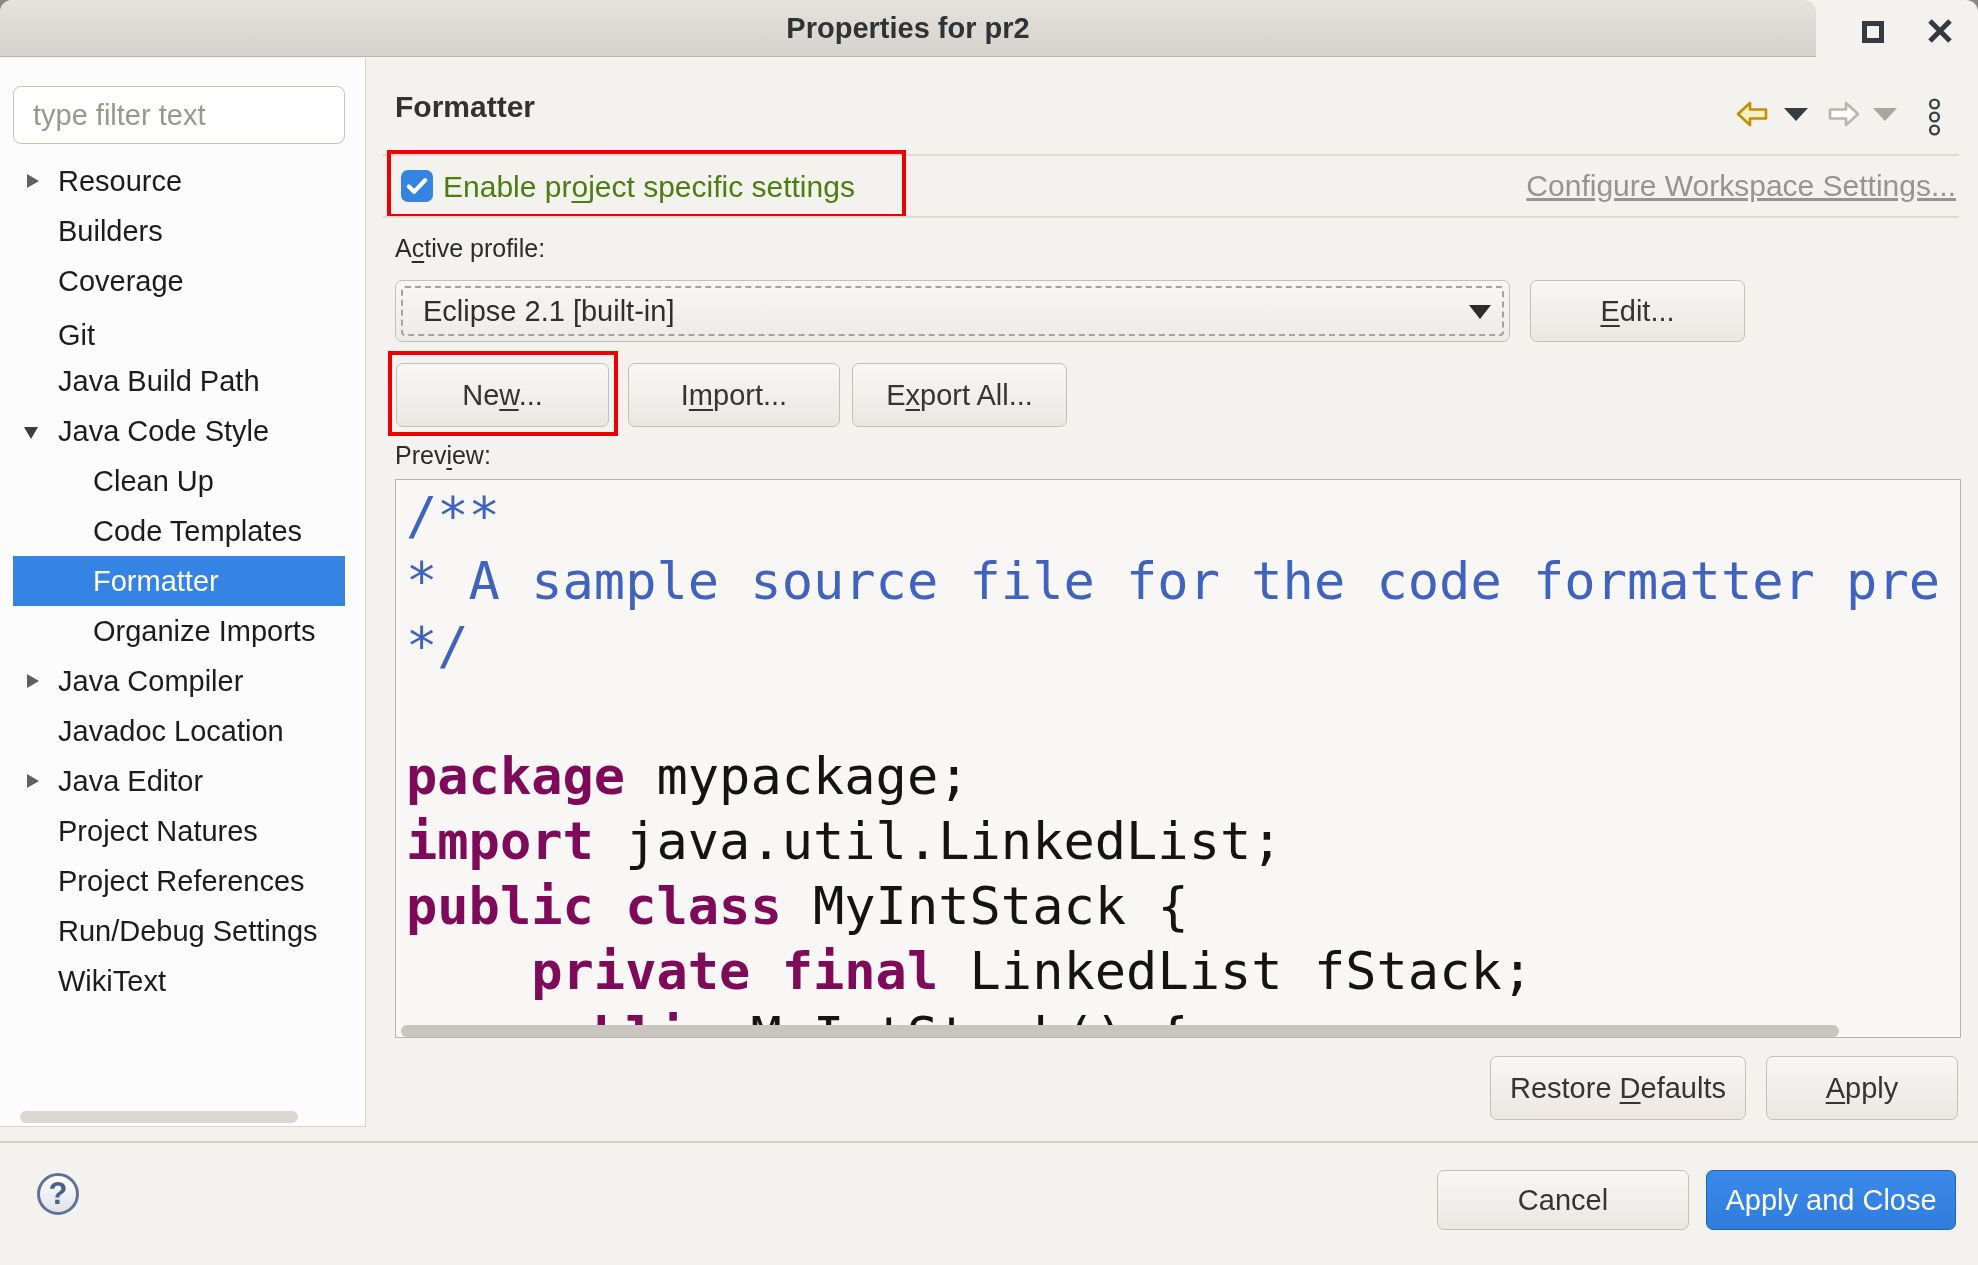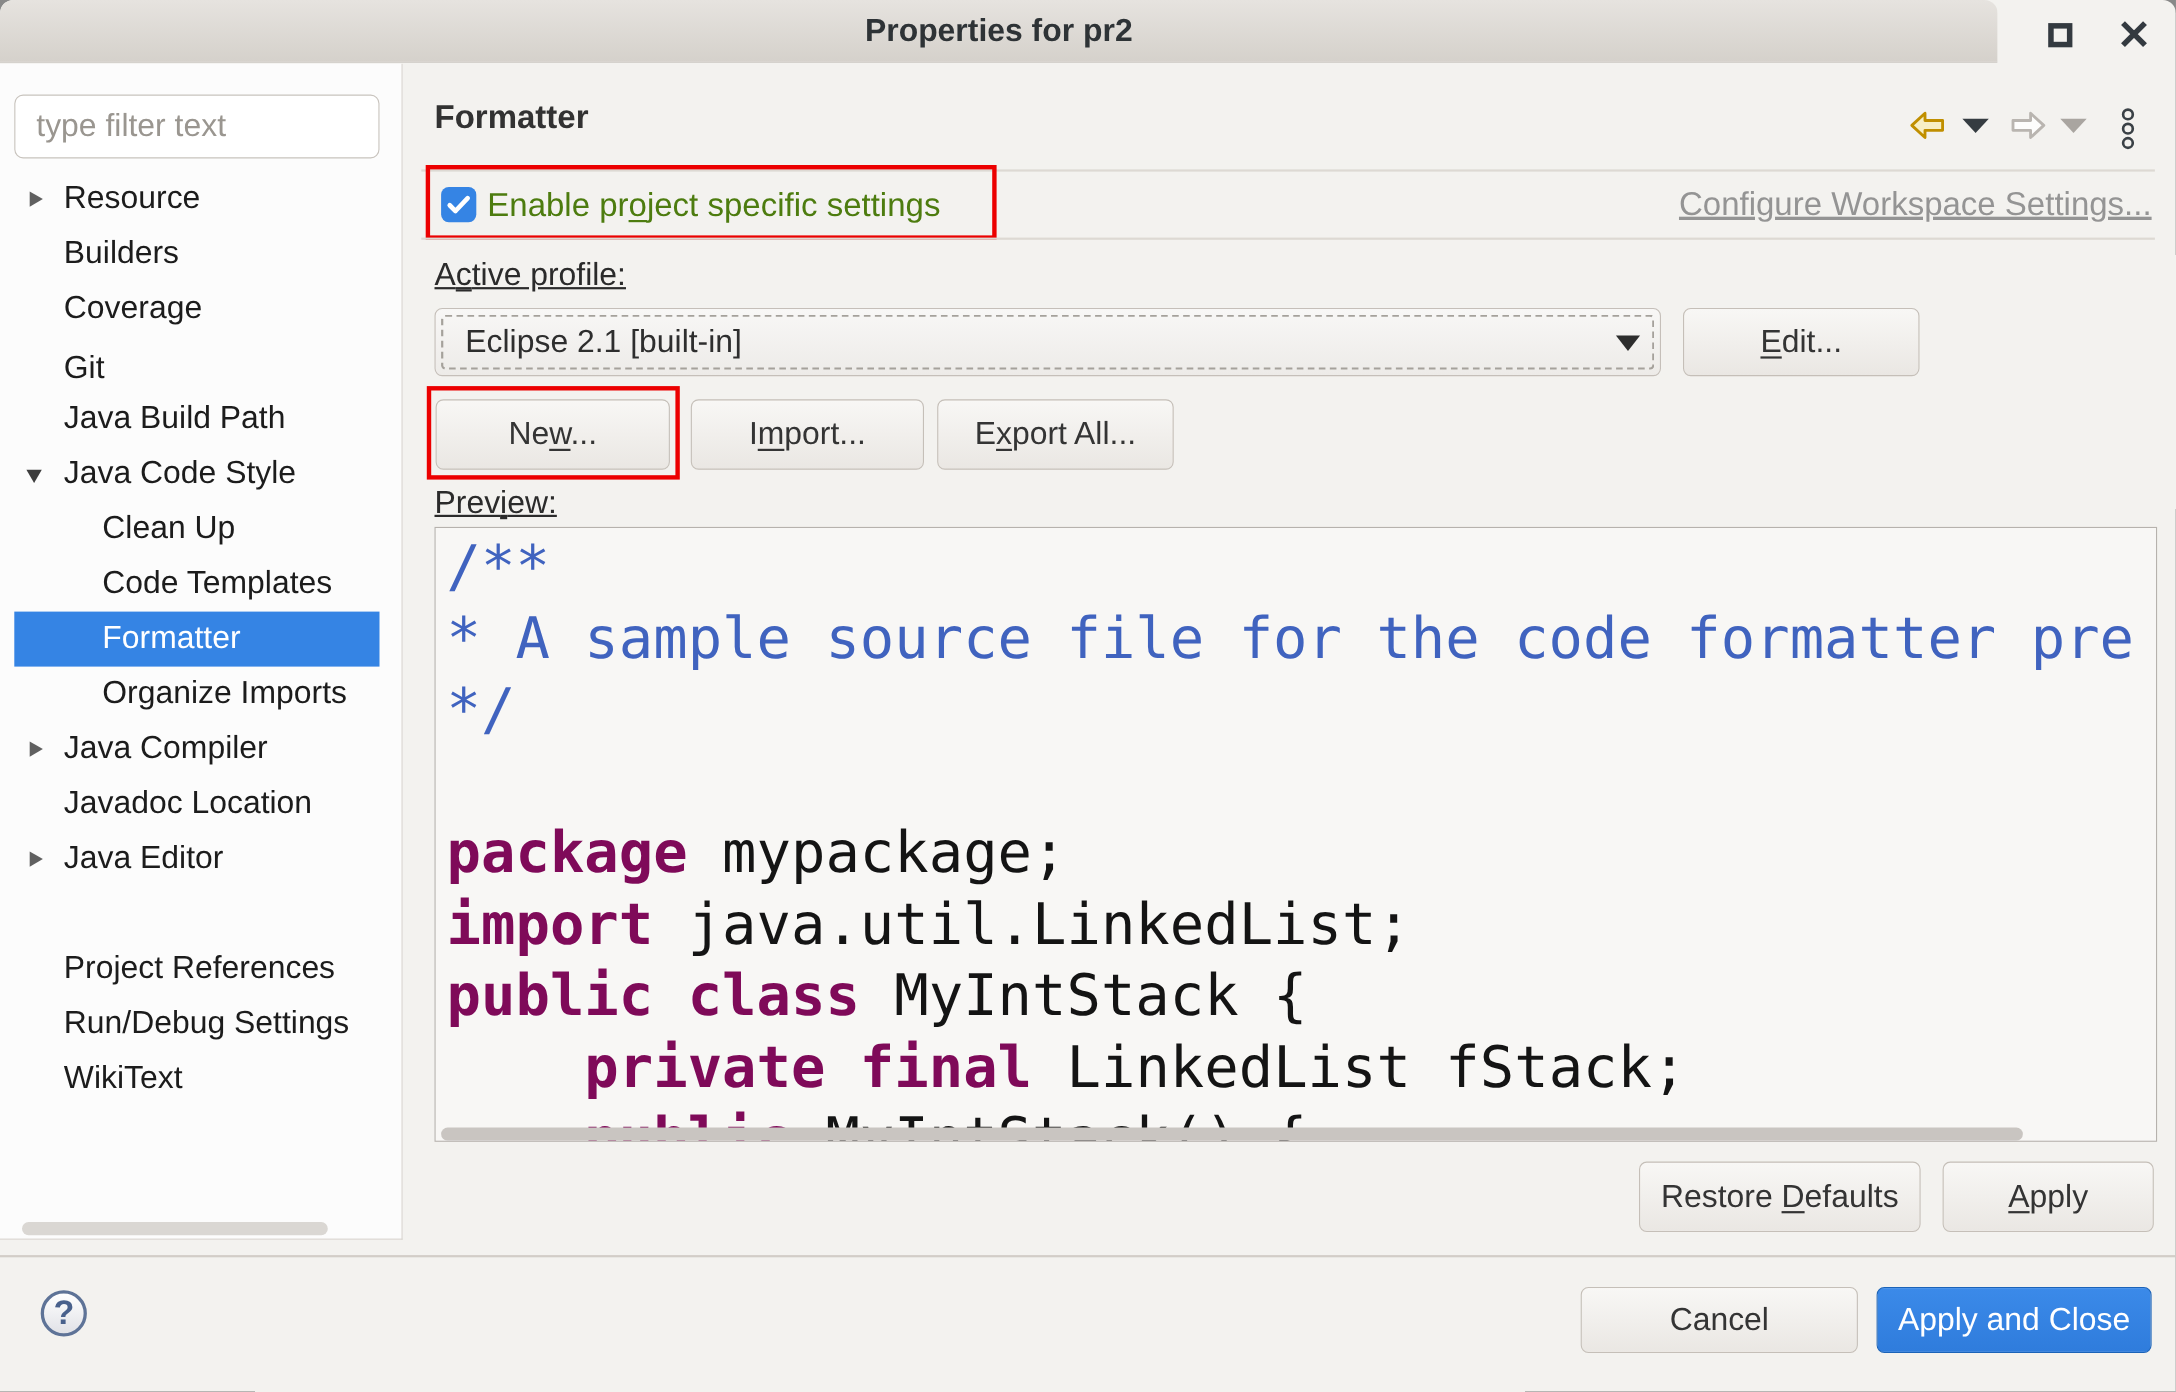--- a/index.html
+++ b/index.html
@@ -41,21 +41,21 @@
   .sep{height:2px;background:#ddd9d3;}
 
   
   .checkbox{left:401px;top:170px;width:32px;height:32px;border-radius:7px;background:var(--c-selection);}
   .checkbox svg{position:absolute;left:2px;top:2px;}
   .cb-label{left:443px;top:170px;height:32px;line-height:34px;font-size:30px;color:#4d7c0f;white-space:nowrap;}
   .mn{text-decoration:underline;text-decoration-thickness:2px;text-underline-offset:4px;}
   .ws-link{top:169px;right:22px;font-size:30px;color:var(--c-link);text-decoration:underline;white-space:nowrap;cursor:pointer;}
   .annot{border:4px solid var(--c-annotation);background:transparent;pointer-events:none;}
 
-  .field-label{font-size:29px;color:#2b2b2b;white-space:nowrap;text-decoration:underline;}
+  .field-label{font-size:25px;color:#2b2b2b;white-space:nowrap;}
 
   
   .combo{left:395px;top:280px;width:1115px;height:62px;background:linear-gradient(#f8f7f6,#edebe8);
     border:1px solid #c5bfb9;border-radius:7px;}
   .combo-focus{position:absolute;left:5px;top:5px;right:5px;bottom:5px;border:2px dashed #a5a19b;border-radius:4px;}
   .combo-value{position:absolute;left:27px;top:0;height:60px;line-height:60px;font-size:29px;color:#2e2e2e;}
   .combo-arrow{position:absolute;right:18px;top:24px;width:0;height:0;
     border-left:11px solid transparent;border-right:11px solid transparent;border-top:14px solid #2d2d2d;}
 
   
@@ -129,20 +129,23 @@
         <div class="tree-row" style="top: 598px;">
           <span class="expander collapsed"></span>
           <span class="tree-label lvl0">Java Compiler</span>
         </div>
         <div class="tree-row" style="top: 648px;">
           <span class="tree-label lvl0">Javadoc Location</span>
         </div>
         <div class="tree-row" style="top: 698px;">
           <span class="expander collapsed"></span>
           <span class="tree-label lvl0">Java Editor</span>
+        </div>
+        <div class="tree-row" style="top: 748px;">
+          <span class="tree-label lvl0">Project Natures</span>
         </div>
         <div class="tree-row" style="top: 798px;">
           <span class="tree-label lvl0">Project References</span>
         </div>
         <div class="tree-row" style="top: 848px;">
           <span class="tree-label lvl0">Run/Debug Settings</span>
         </div>
         <div class="tree-row" style="top: 898px;">
           <span class="tree-label lvl0">WikiText</span>
         </div>

